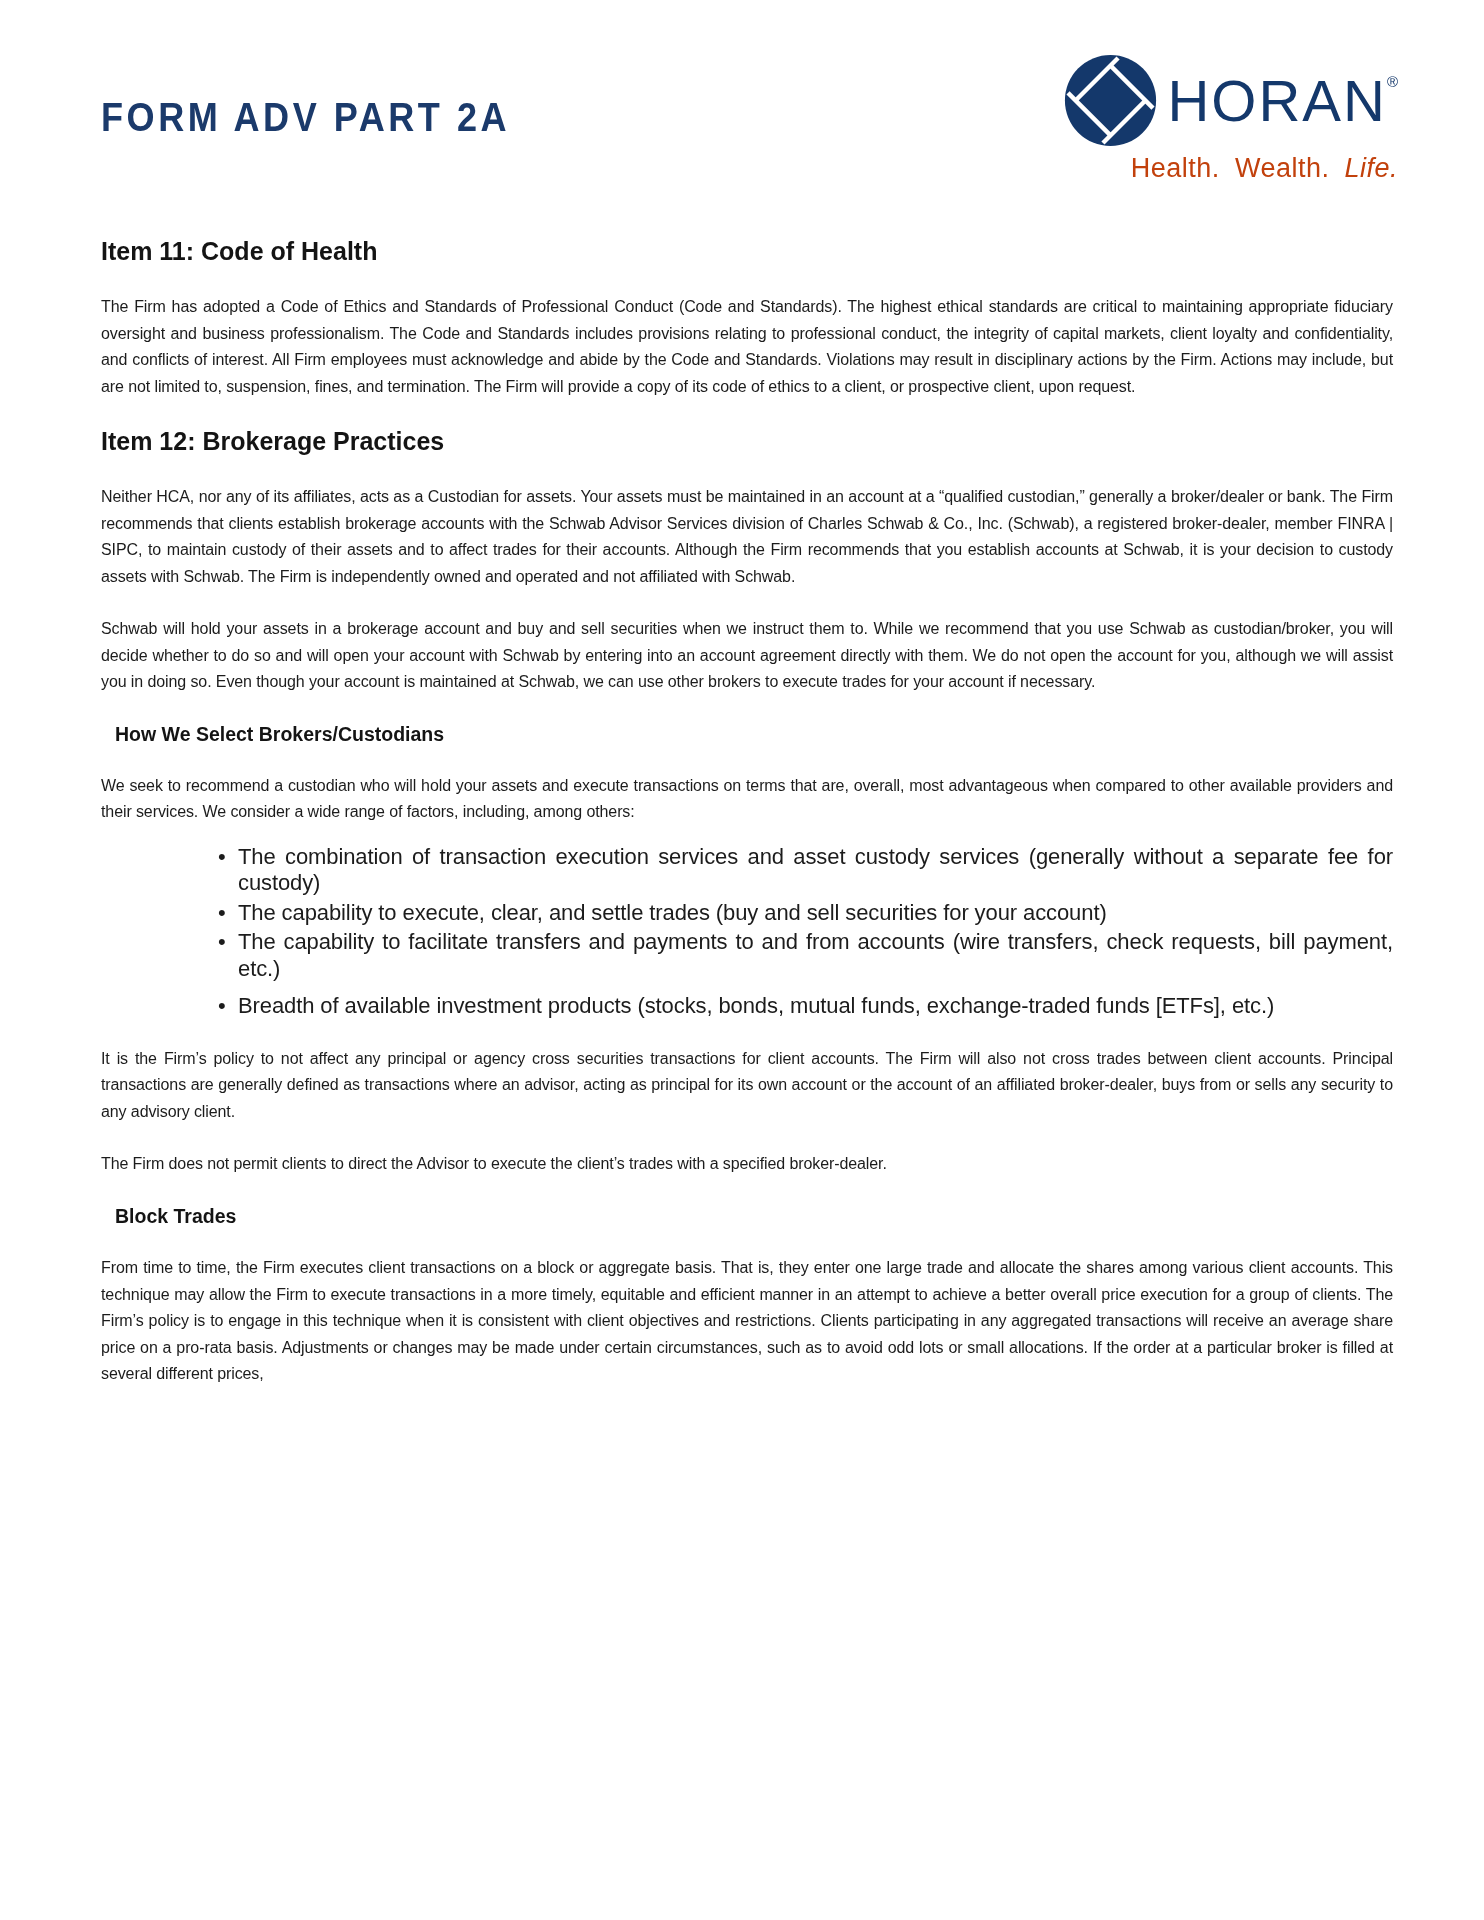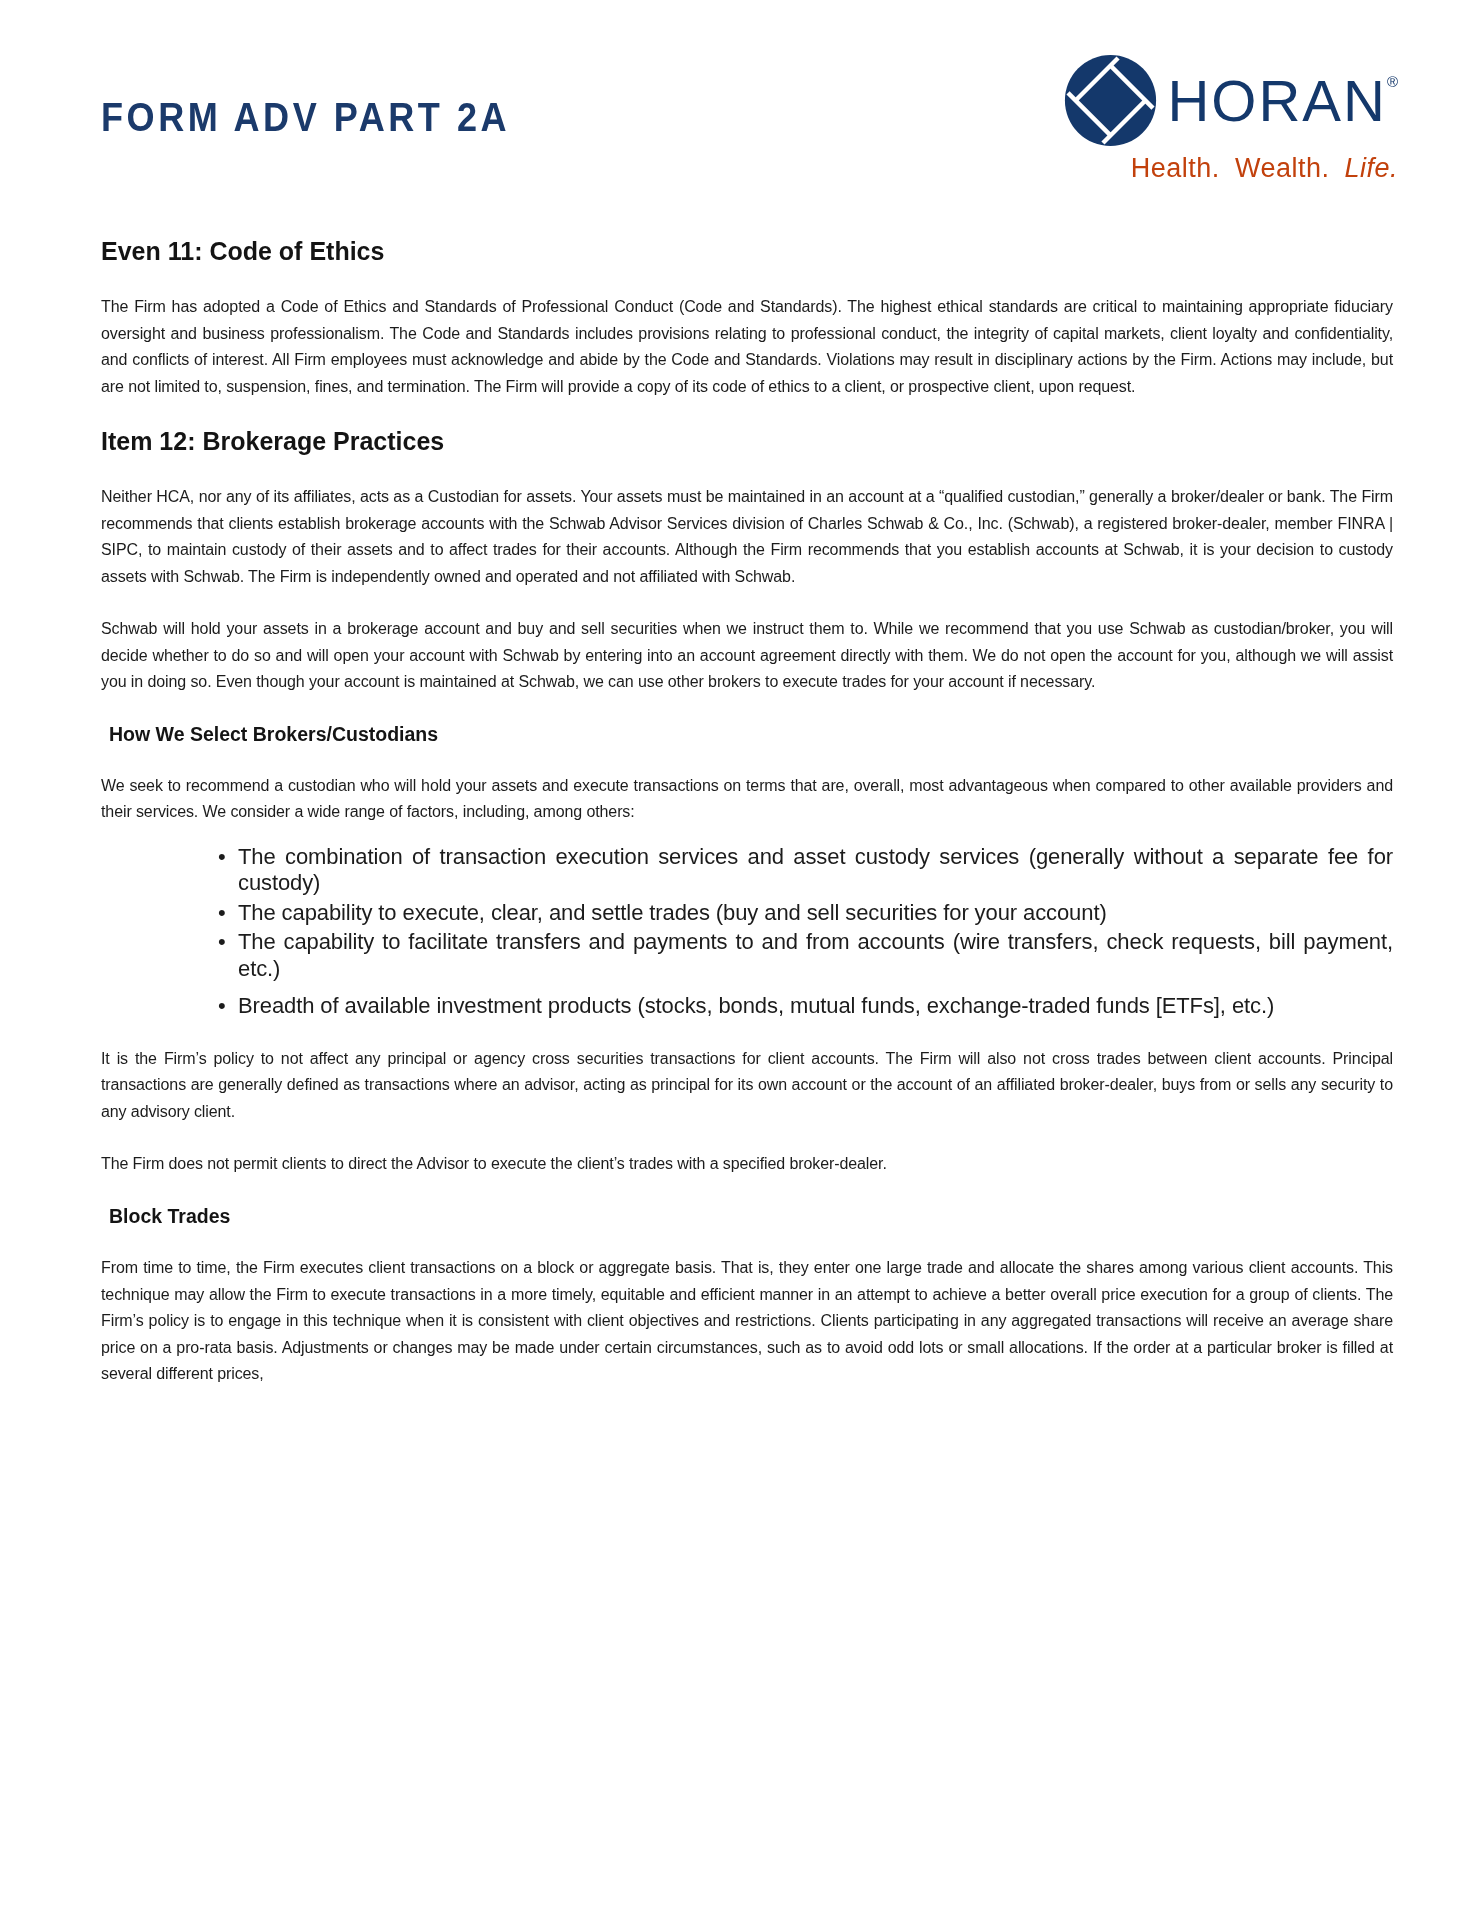--- a/index.html
+++ b/index.html
@@ -75,21 +75,21 @@
     font-weight: 700;
     color: #141414;
     margin: 0 0 28px 0;
     line-height: 1.2;
   }
   .content h2.second { margin-top: 6px; }
   .content h3 {
     font-size: 19.5px;
     font-weight: 700;
     color: #141414;
-    margin: 4px 0 26px 8px;
+    margin: 4px 0 26px 14px;
     line-height: 1.3;
   }
   .content p {
     font-size: 16px;
     line-height: 26.5px;
     margin: 0 0 26px 0;
     text-align: justify;
     letter-spacing: -0.1px;
   }
   ul.bullets {
@@ -176,21 +176,21 @@
     </div>
     <div class="logo-tagline">
       <span>Health.</span>
       <span>Wealth.</span>
       <span class="life">Life.</span>
     </div>
   </div>
 
   <main class="content">
 
-    <h2>Even 11: Code of Ethics</h2>
+    <h2>Item 11: Code of Health</h2>
     <p>The Firm has adopted a Code of Ethics and Standards of Professional Conduct (Code and Standards). The highest ethical standards are critical to maintaining appropriate fiduciary oversight and business professionalism. The Code and Standards includes provisions relating to professional conduct, the integrity of capital markets, client loyalty and confidentiality, and conflicts of interest. All Firm employees must acknowledge and abide by the Code and Standards. Violations may result in disciplinary actions by the Firm. Actions may include, but are not limited to, suspension, fines, and termination. The Firm will provide a copy of its code of ethics to a client, or prospective client, upon request.</p>
 
     <h2 class="second">Item 12: Brokerage Practices</h2>
     <p>Neither HCA, nor any of its affiliates, acts as a Custodian for assets. Your assets must be maintained in an account at a “qualified custodian,” generally a broker/dealer or bank. The Firm recommends that clients establish brokerage accounts with the Schwab Advisor Services division of Charles Schwab &amp; Co., Inc. (Schwab), a registered broker-dealer, member FINRA | SIPC, to maintain custody of their assets and to affect trades for their accounts. Although the Firm recommends that you establish accounts at Schwab, it is your decision to custody assets with Schwab. The Firm is independently owned and operated and not affiliated with Schwab.</p>
     <p>Schwab will hold your assets in a brokerage account and buy and sell securities when we instruct them to. While we recommend that you use Schwab as custodian/broker, you will decide whether to do so and will open your account with Schwab by entering into an account agreement directly with them. We do not open the account for you, although we will assist you in doing so. Even though your account is maintained at Schwab, we can use other brokers to execute trades for your account if necessary.</p>
 
     <h3>How We Select Brokers/Custodians</h3>
     <p>We seek to recommend a custodian who will hold your assets and execute transactions on terms that are, overall, most advantageous when compared to other available providers and their services. We consider a wide range of factors, including, among others:</p>
 
     <ul class="bullets">

